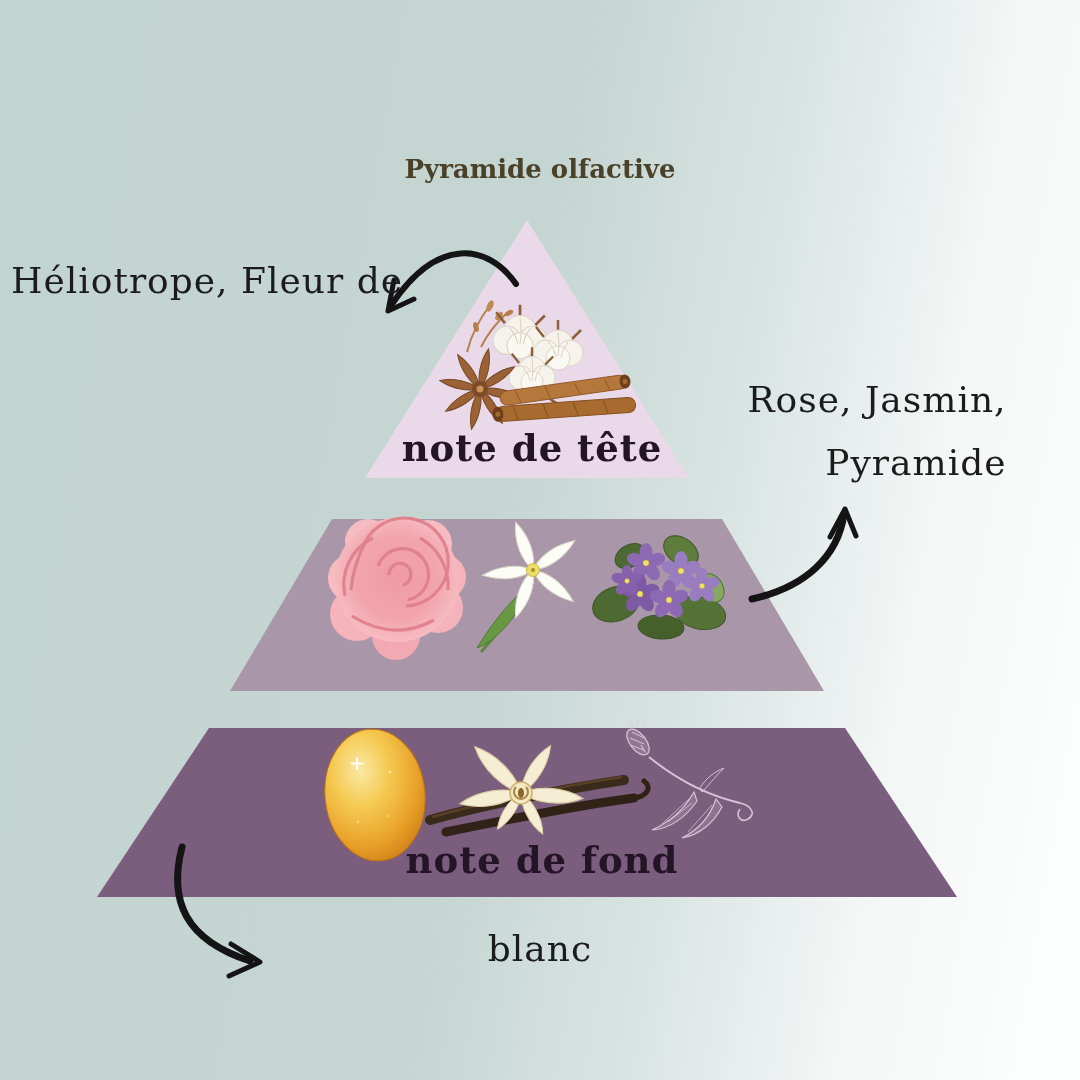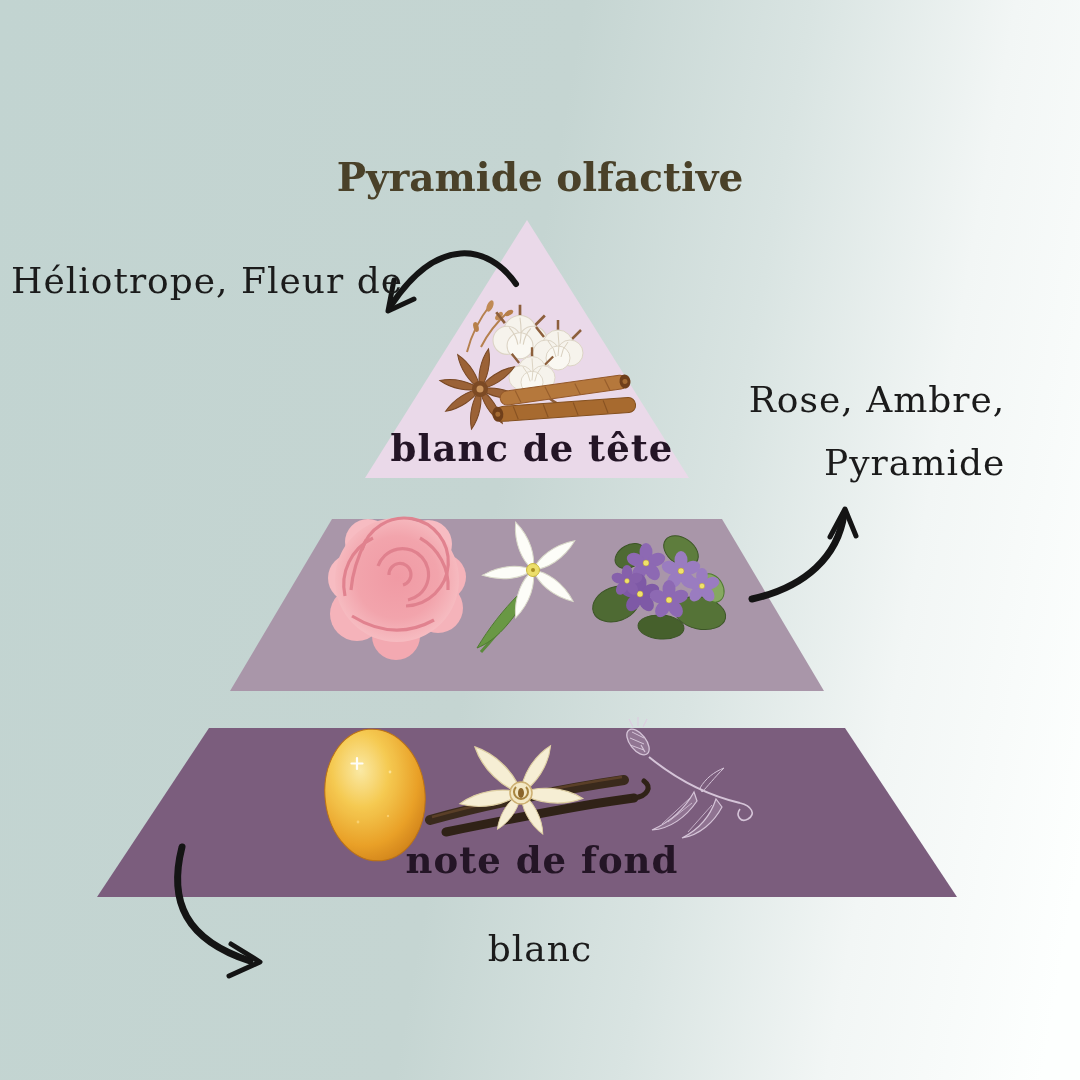--- a/index.html
+++ b/index.html
@@ -7,21 +7,21 @@
     position:relative;width:1080px;height:1080px;overflow:hidden;
     background:linear-gradient(100deg,#c2d4d1 0%,#c5d5d2 46%,#d9e4e2 64%,#f2f6f5 80%,#fdfffe 97%);
     font-family:"DejaVu Serif", serif;
   }
   .title{
     position:absolute;top:56px;left:0;width:100%;text-align:center;
     font-size:63px;font-weight:700;color:#4a4129;letter-spacing:0px;white-space:nowrap;
   }
   .subtitle{
     position:absolute;top:154px;left:0;width:100%;text-align:center;
-    font-size:39px;font-weight:700;color:#4a4129;
+    font-size:26px;font-weight:700;color:#4a4129;
   }
   svg.art{position:absolute;left:0;top:0;width:1080px;height:1080px;}
   .level-label{
     position:absolute;transform:translateX(-50%);
     font-weight:700;font-size:37px;color:#241526;letter-spacing:1px;white-space:nowrap;
   }
   .lab-tete{left:532px;top:426px;}
   .lab-coeur{left:523px;top:633px;}
   .lab-fond{left:542px;top:838px;text-align:center;}
   .script{
@@ -247,27 +247,27 @@
     <g stroke="#141414" fill="none" stroke-linecap="round" stroke-linejoin="round">
       <path d="M752,599 C806,587 838,556 844,514" stroke-width="7"></path>
       <path d="M830,537 L845,509 L856,536" stroke-width="5"></path>
     </g>
     <g stroke="#141414" fill="none" stroke-linecap="round" stroke-linejoin="round">
       <path d="M182,847 C168,902 186,940 250,961" stroke-width="7"></path>
       <path d="M231,944 L260,962 L229,976" stroke-width="5"></path>
     </g>
   </svg>
 
-  <div class="level-label lab-tete">blanc de tête</div>
+  <div class="level-label lab-tete">note de tête</div>
   <div class="level-label lab-fond">note de fond</div>
 
   <div class="script note-top">
     <div>Héliotrope, Fleur de</div>
   </div>
   <div class="script note-right">
-    <div>Rose, Ambre,</div>
+    <div>Rose, Jasmin,</div>
     <div>Pyramide</div>
   </div>
   <div class="script note-bottom">
     <div>blanc</div>
   </div>
 
 </div>
 
 </body></html>

